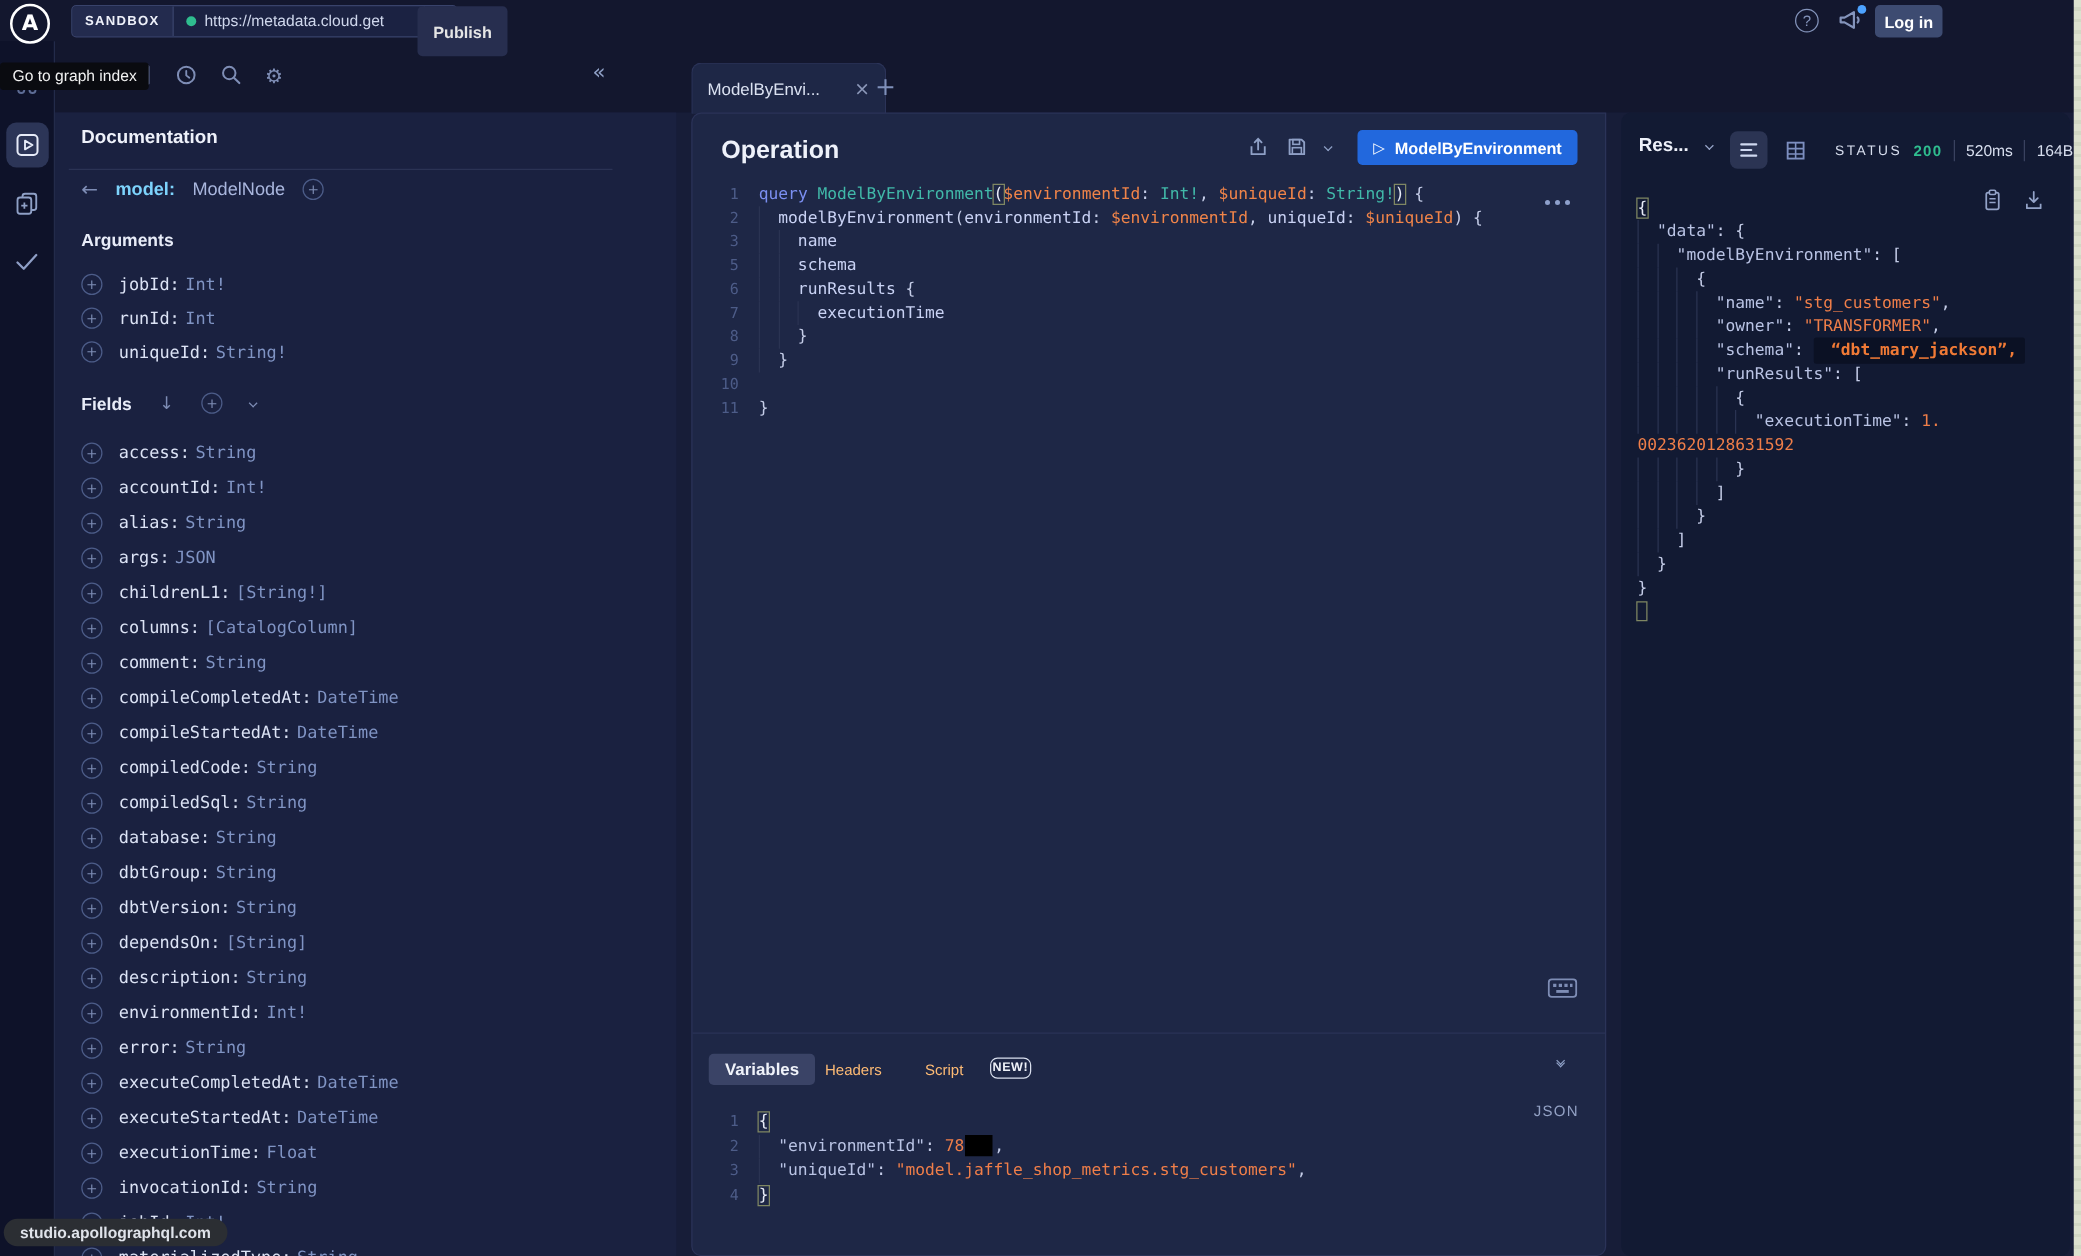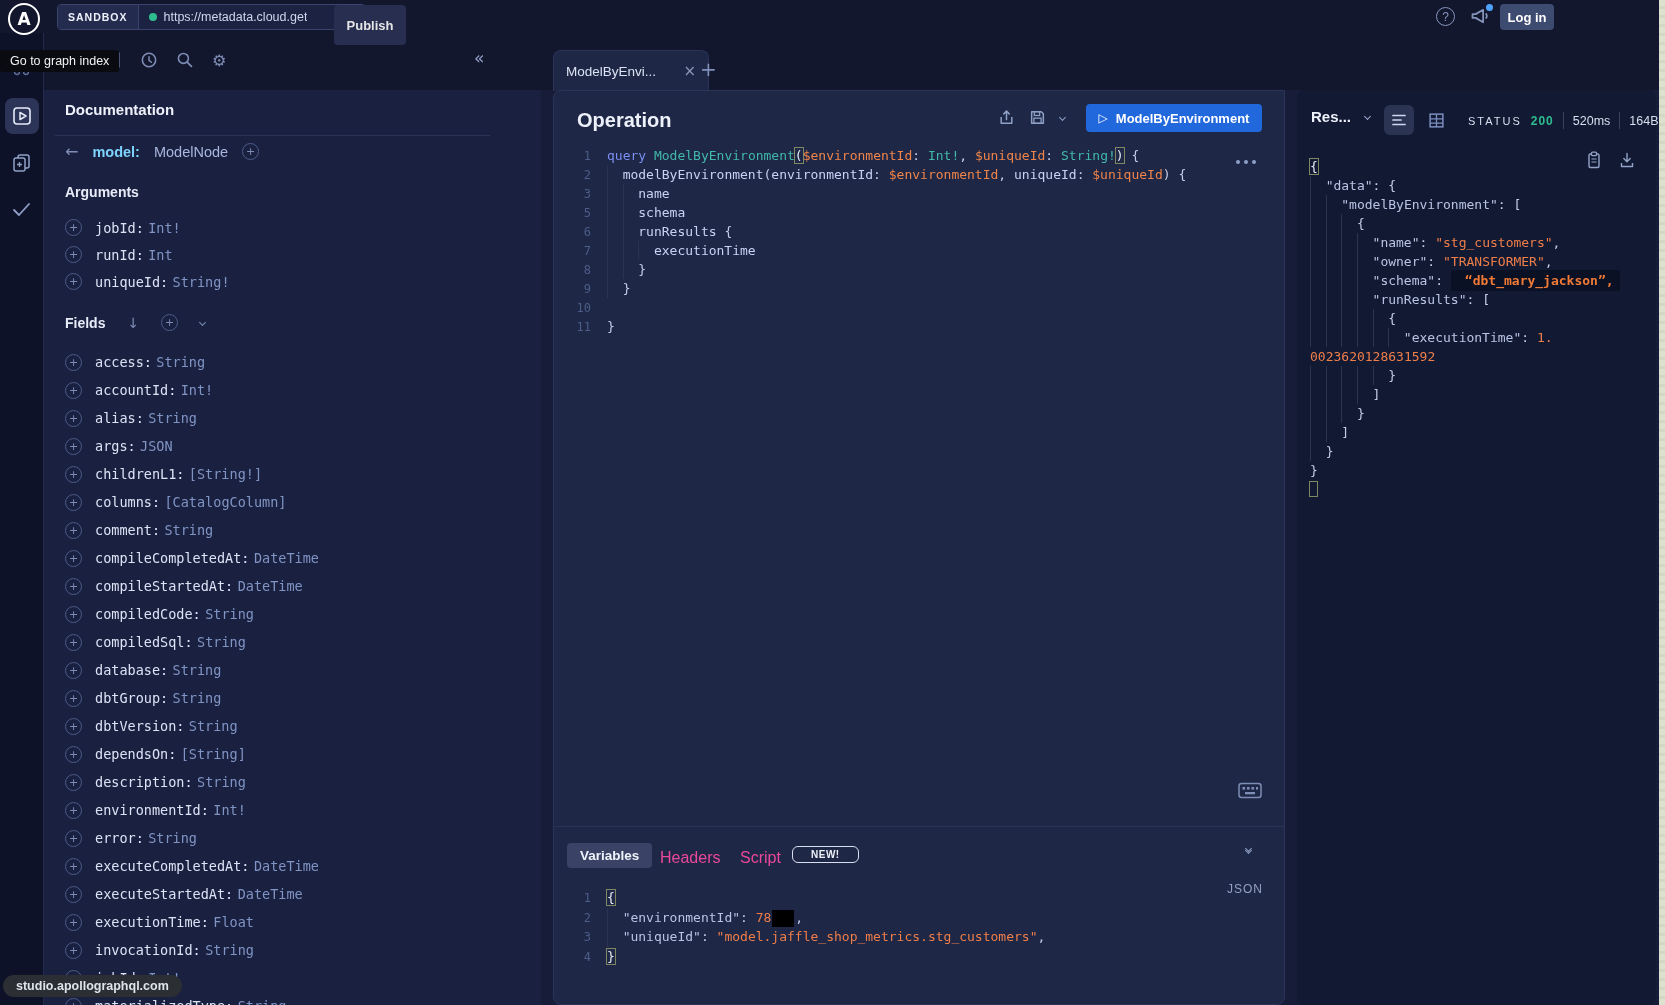--- a/index.html
+++ b/index.html
@@ -100,23 +100,23 @@
   .c-hl { background:#0b1124; color:#f07a36; font-weight:bold; padding:3px 6px 3px 14px; border-radius:2px; }
   .c-red { display:inline-block; width:22px; height:17px; background:#000; vertical-align:middle; margin:0 1px; }
   .c-cur { display:inline-block; width:7px; height:14px; outline:1px solid #7f8763; transform:translateY(2px); }
 
   .kbd-icon { position:absolute; left:1238px; top:782px; color:#7e8db5; }
 
   
   .vars-divider { position:absolute; left:554px; top:826px; width:730px; height:1px; background:#2a3357; }
   .vars-tab-active { position:absolute; left:567px; top:843px; padding:5px 13px; background:#3a4366; border-radius:4px;
     font-size:13.5px; font-weight:bold; color:#f0f3fa; }
-  .vars-tab { position:absolute; top:849px; font-size:16px; color:#ec4899; }
+  .vars-tab { position:absolute; top:849px; font-size:12px; color:#fdba74; }
   .new-badge { position:absolute; left:792px; top:846px; border:1.5px solid #d9dfee; border-radius:6px;
-    padding:2px 18px; font-size:10px; font-weight:bold; letter-spacing:0.5px; color:#eef1f8; }
+    padding:2px 1px; font-size:10px; font-weight:bold; letter-spacing:0.5px; color:#eef1f8; }
   .dbl-chev { position:absolute; left:1246px; top:849px; color:#8fa0c6; display:flex; flex-direction:column; gap:0; }
   .dbl-chev .chev { margin-top:-3px; }
   .json-label { position:absolute; left:1227px; top:882px; font-size:12px; letter-spacing:1px; color:#93a1c4; }
 
   
   .resp-card { position:absolute; left:1297px; top:90px; width:359px; height:915px; background:#121a33; border-radius:8px; }
   .resp-title-row { position:absolute; left:1311px; top:108px; display:flex; align-items:center; gap:14px; }
   .resp-title { font-size:15px; font-weight:bold; color:#eef1fa; }
   .resp-chip { position:absolute; left:1384px; top:105px; width:30px; height:30px; background:#2b3453; border-radius:6px;
     display:flex; align-items:center; justify-content:center; }

